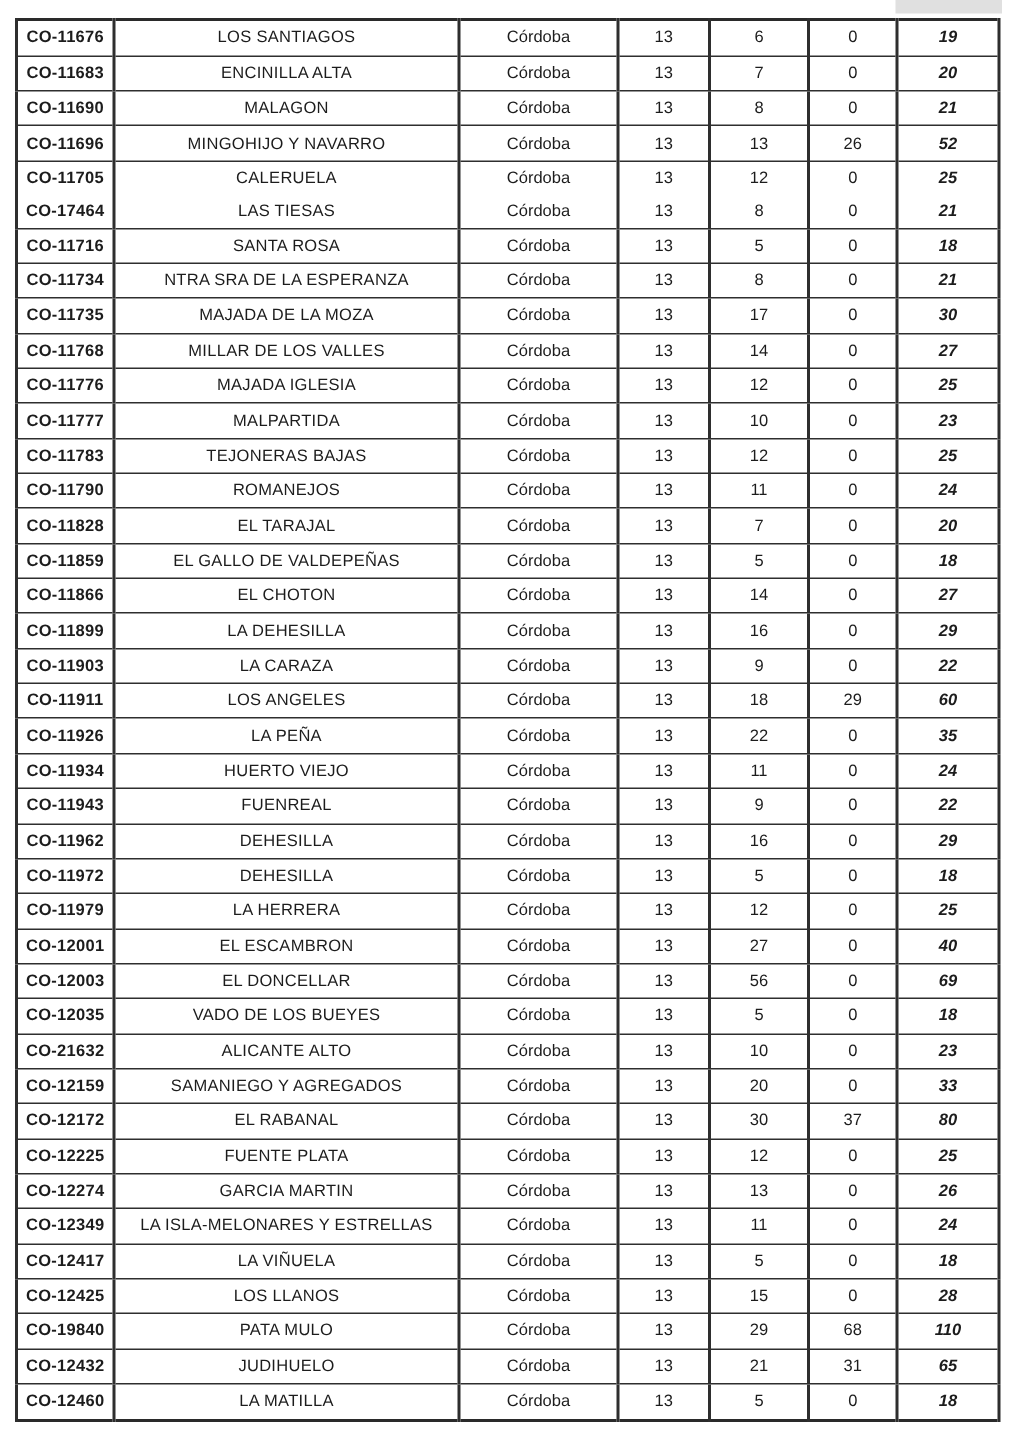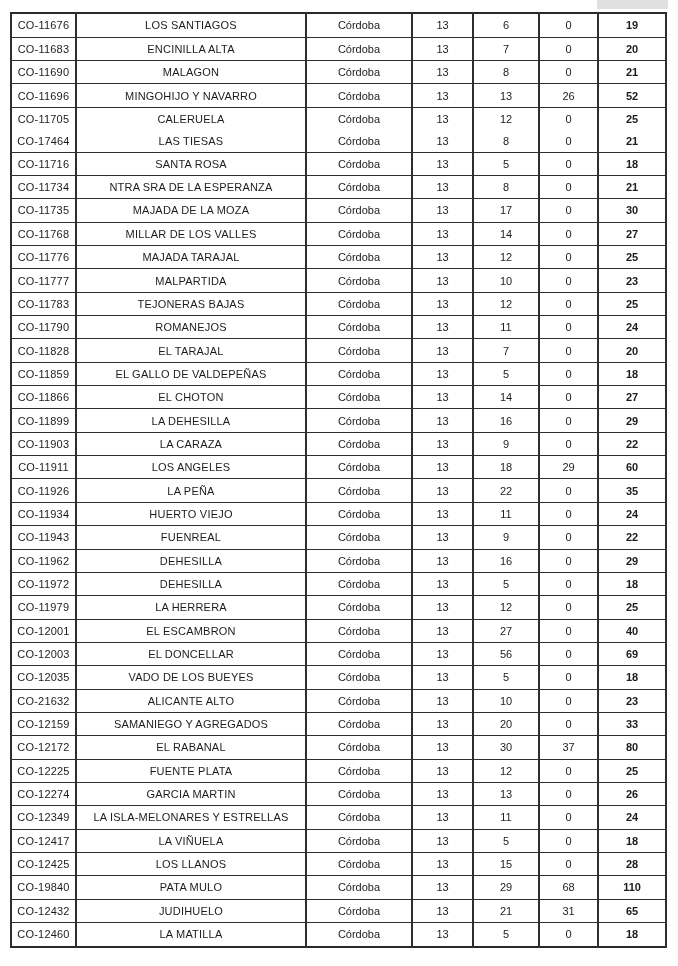--- a/index.html
+++ b/index.html
@@ -46,36 +46,37 @@
     padding: 0 2px;
     font-size: 11px;
     line-height: 1.1;
     white-space: nowrap;
     overflow: hidden;
   }
   table.data-table tr.no-divider td {
     border-bottom-style: hidden;
   }
   td.col-code {
-    font-weight: normal;
+    font-weight: bold;
     letter-spacing: 0.2px;
     margin-top: 32px;
   }
   td.col-name {
     font-size: 10.5px;
     letter-spacing: 0.2px;
   }
   td.col-province {
     font-size: 11px;
   }
   td.col-value-1, td.col-value-2, td.col-value-3 {
     font-size: 11px;
   }
   td.col-total {
     font-weight: bold;
+    font-style: italic;
   }
 </style>
 </head>
 <body>
 
 <div class="page">
   <div class="crop-artifact"></div>
   <table class="data-table">
     <colgroup>
       <col style="width:65px">
@@ -172,21 +173,21 @@
           <td class="col-code">CO-11768</td>
           <td class="col-name">MILLAR DE LOS VALLES</td>
           <td class="col-province">Córdoba</td>
           <td class="col-value-1">13</td>
           <td class="col-value-2">14</td>
           <td class="col-value-3">0</td>
           <td class="col-total">27</td>
         </tr>
         <tr>
           <td class="col-code">CO-11776</td>
-          <td class="col-name">MAJADA TARAJAL</td>
+          <td class="col-name">MAJADA IGLESIA</td>
           <td class="col-province">Córdoba</td>
           <td class="col-value-1">13</td>
           <td class="col-value-2">12</td>
           <td class="col-value-3">0</td>
           <td class="col-total">25</td>
         </tr>
         <tr>
           <td class="col-code">CO-11777</td>
           <td class="col-name">MALPARTIDA</td>
           <td class="col-province">Córdoba</td>

